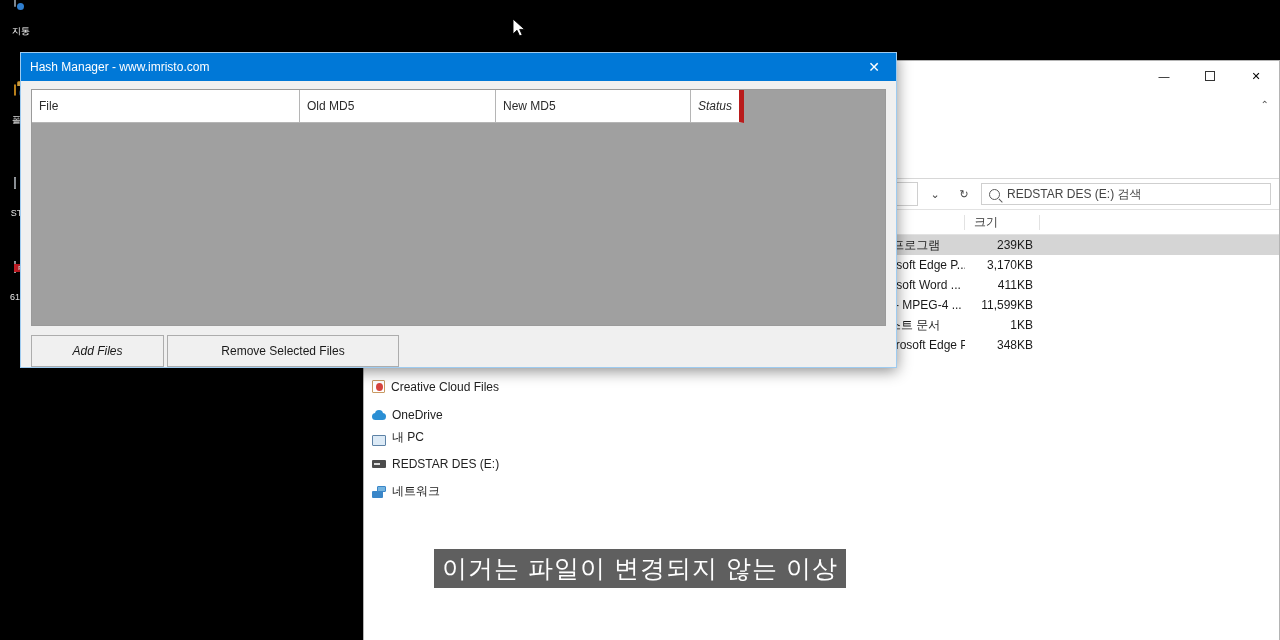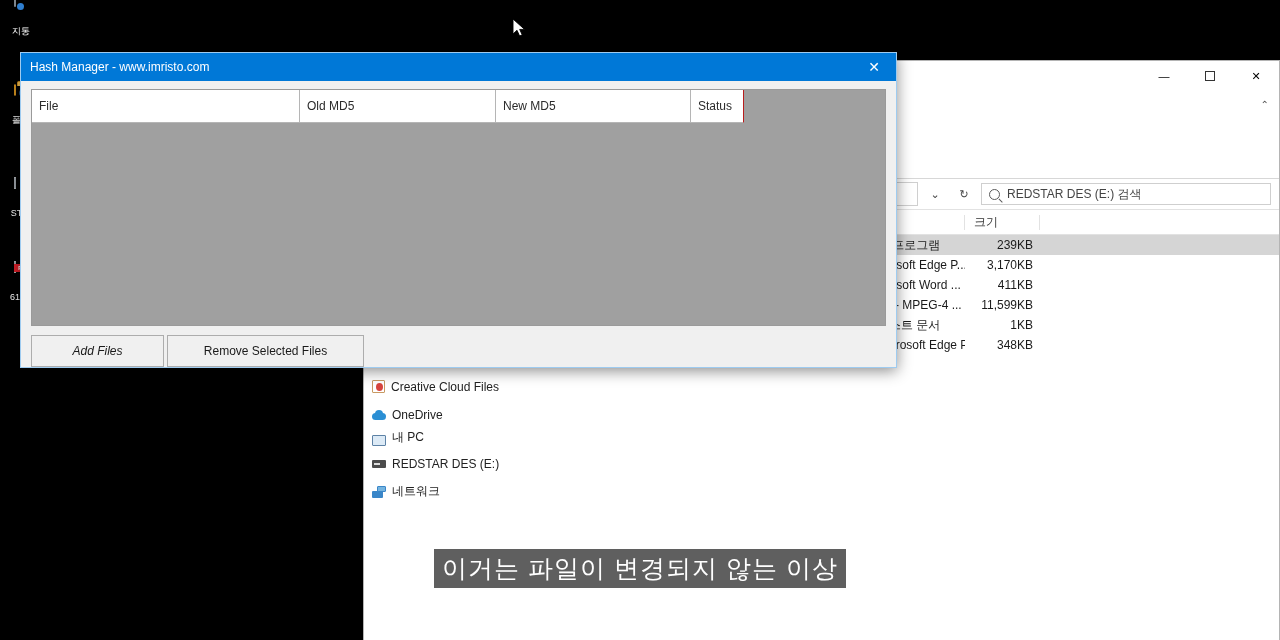--- a/index.html
+++ b/index.html
@@ -422,28 +422,28 @@
   <div class="hd-title">
     <span>Hash Manager - www.imristo.com</span>
     <div class="hd-close">✕</div>
   </div>
   <div class="hd-body">
     <div class="lv">
       <div class="lv-head">
         <div class="cell" style="width:268px;">File</div>
         <div class="cell" style="width:196px;">Old MD5</div>
         <div class="cell" style="width:195px;">New MD5</div>
-        <div class="cell" style="width:53px;border-right:1px solid #b91c1c;">Status</div>
+        <div class="cell" style="width:53px;border-right:5px solid #b91c1c;font-style:italic;">Status</div>
         <div class="filler"></div>
       </div>
     </div>
   </div>
   <div class="btnrow">
     <div class="dlg-btn" style="width:133px;font-style:italic;">Add Files</div>
-    <div class="dlg-btn" style="width:197px;">Remove Selected Files</div>
+    <div class="dlg-btn" style="width:232px;">Remove Selected Files</div>
   </div>
 </div>
 
 <div id="subtitle" class="abs">
   <span>이거는 파일이 변경되지 않는 이상</span>
 </div>
 
 <svg id="cursor" class="abs" viewBox="0 0 14 20">
   <path d="M1,1 L1,16 L5,12.3 L7.6,18 L10.2,16.8 L7.7,11.4 L12.6,11.4 Z" fill="#fff" stroke="#000" stroke-width="0.9"></path>
 </svg>

